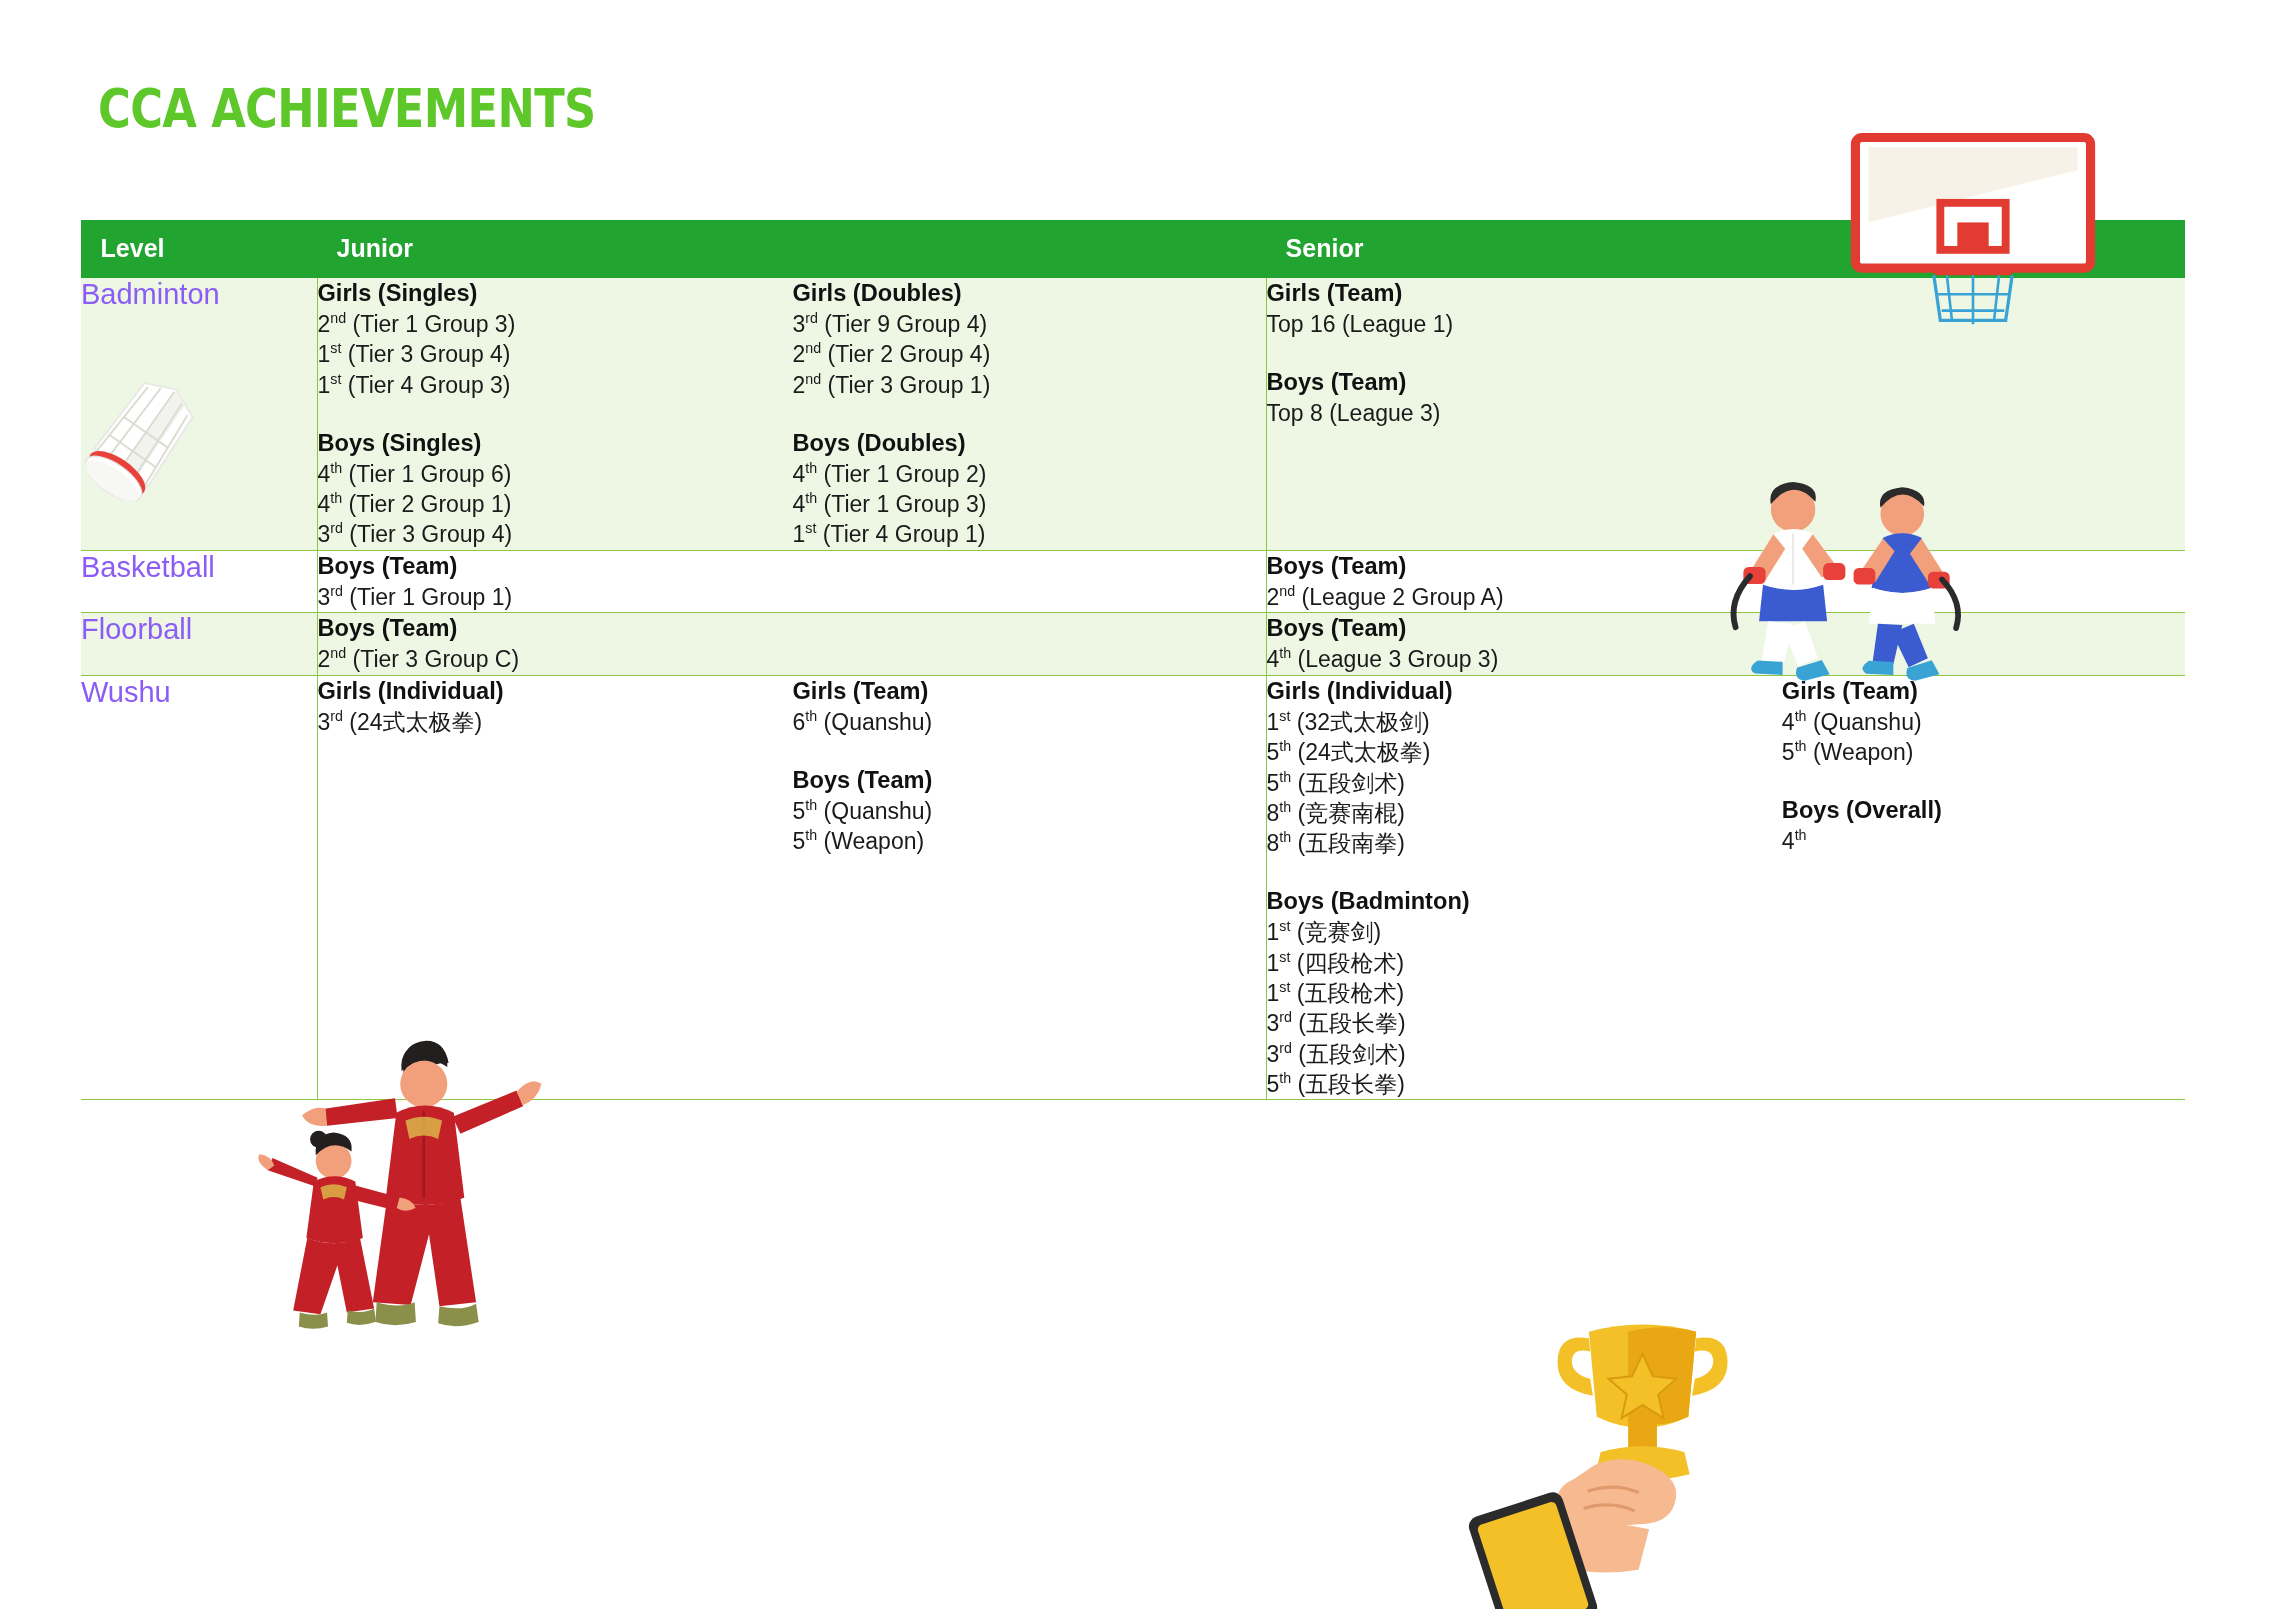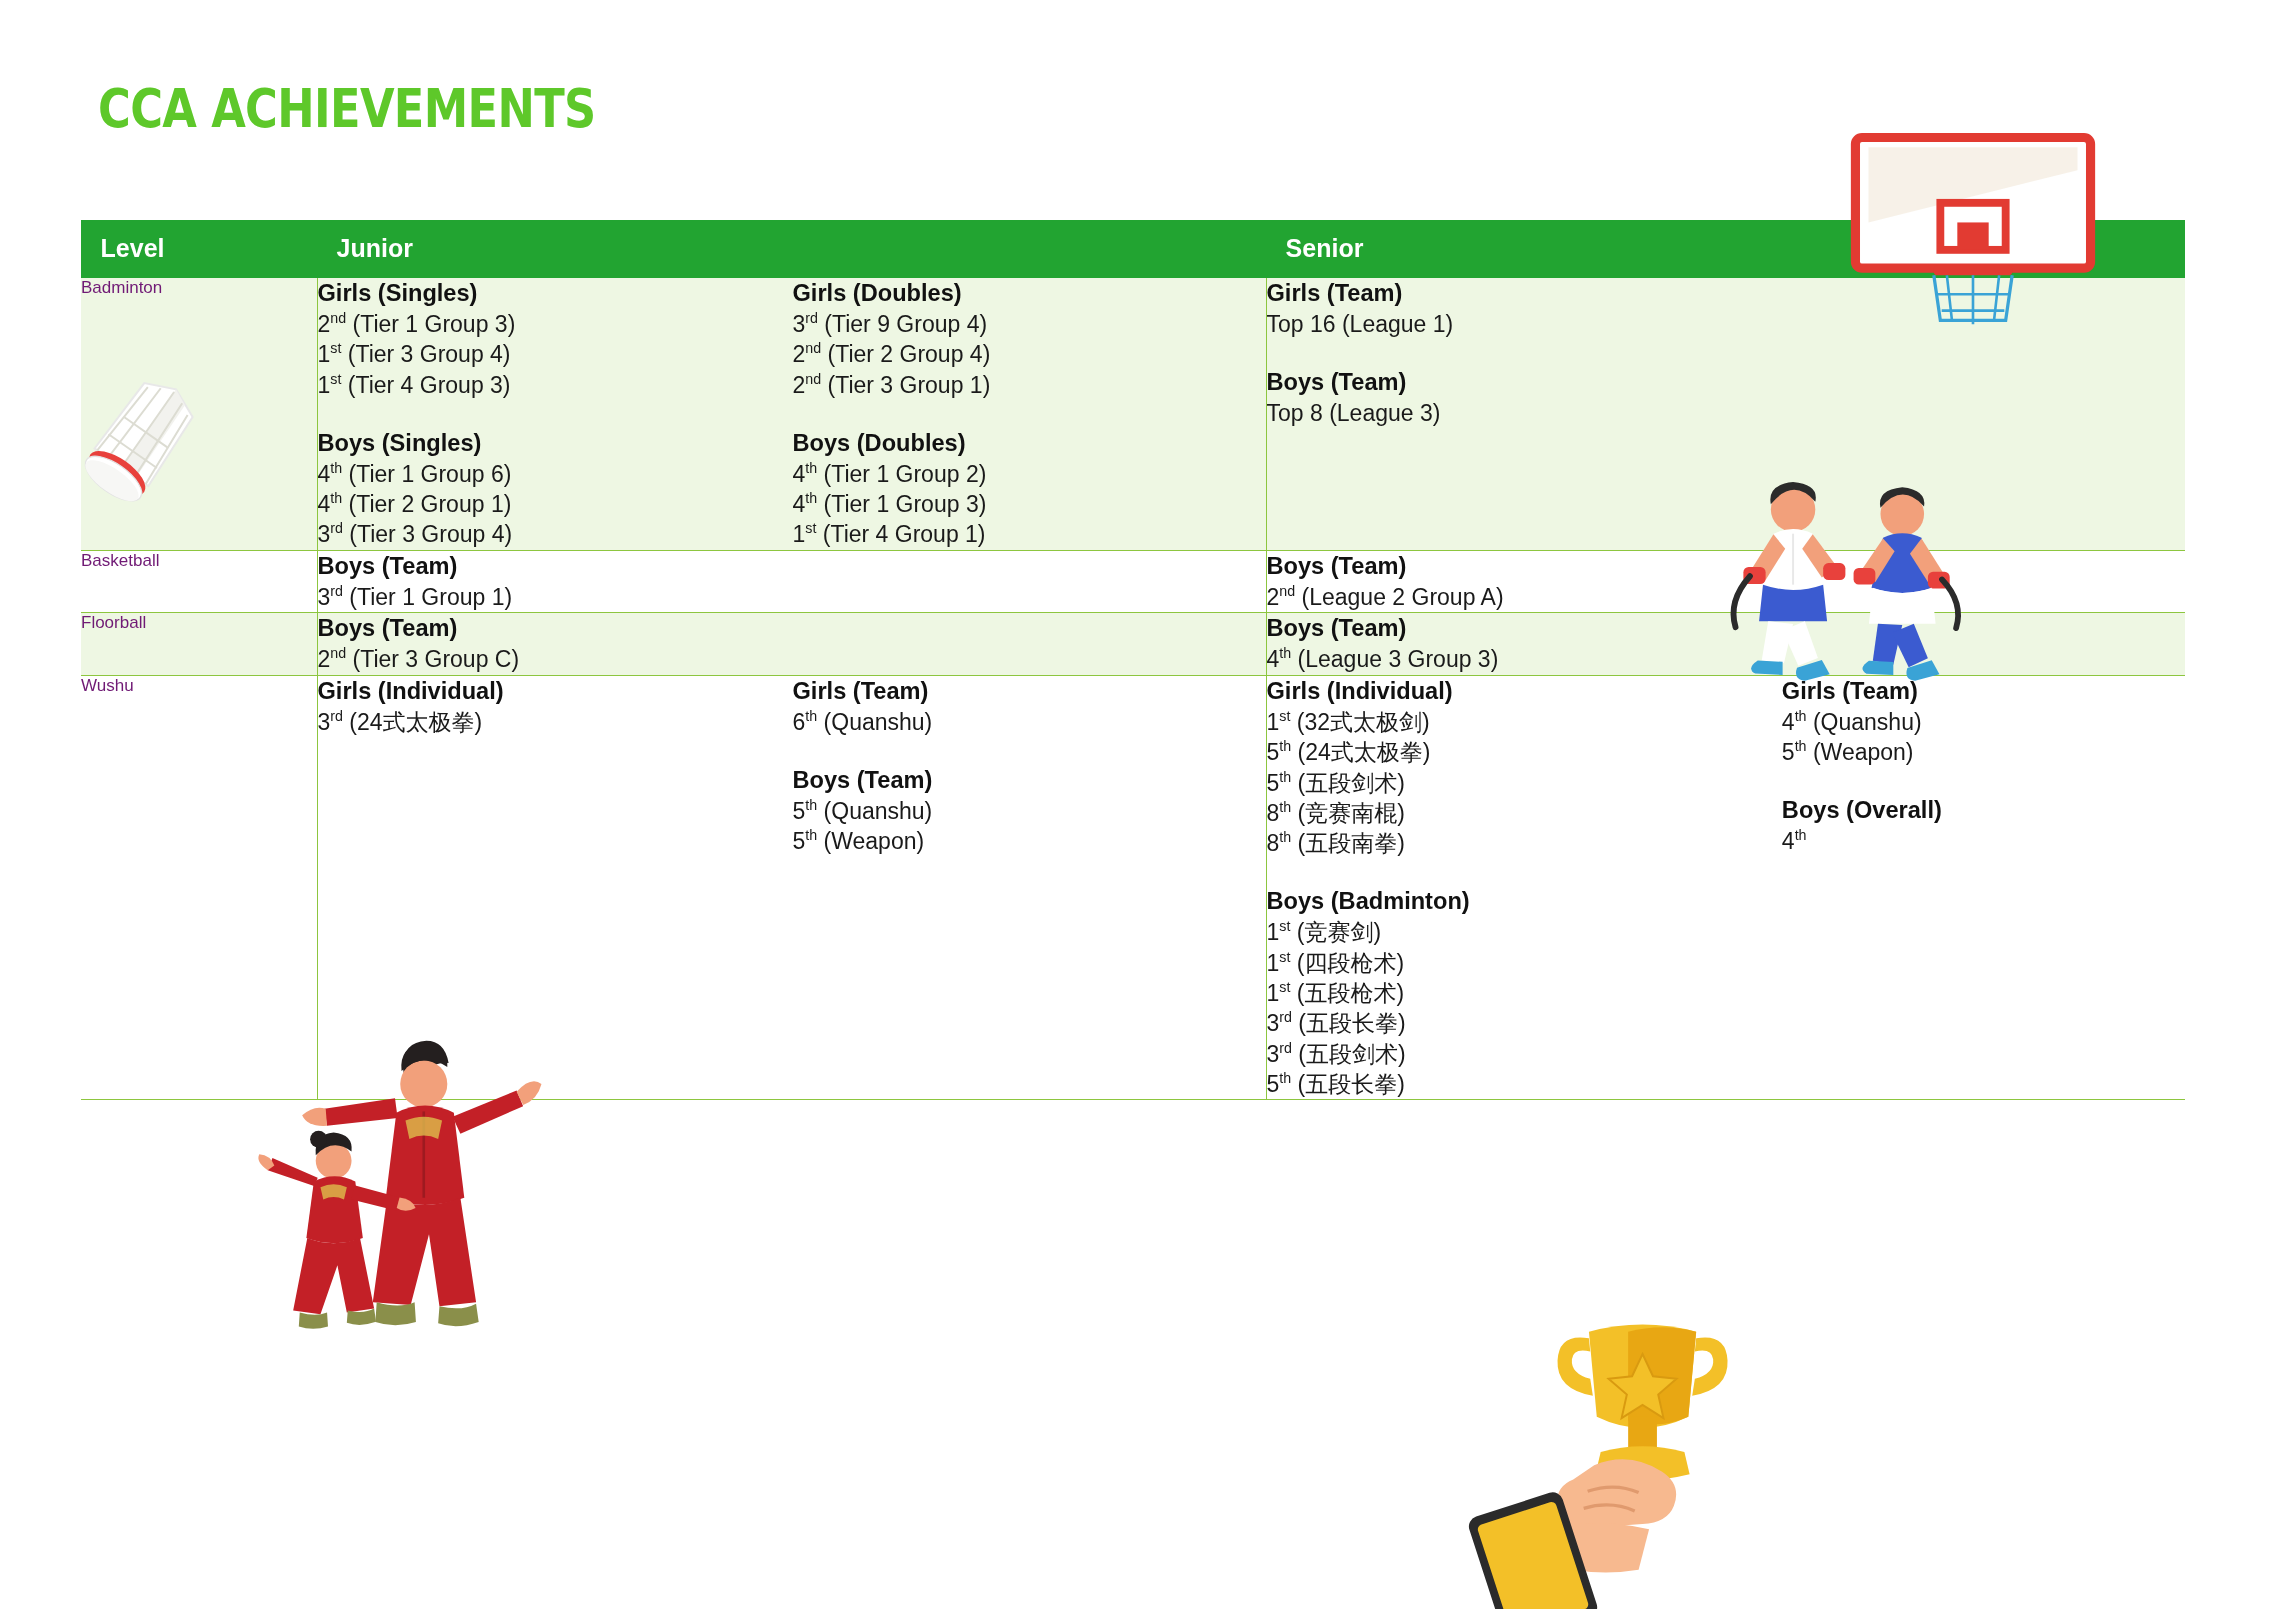--- a/index.html
+++ b/index.html
@@ -53,22 +53,22 @@
   table.cca td {
     vertical-align: top;
     border-bottom: 1.3px solid #8dc63f;
     padding: 0;
   }
   .col-level { width: 236px; }
   .col-junior { width: 949px; }
   .col-senior { width: 919px; }
 
   .level-cell {
-    font-size: 17px;
-    color: #701a75;
+    font-size: 29px;
+    color: #8b5cf6;
     padding: 18.3px 19.6px 26px 19.6px;
     border-right: 1.3px solid #8dc63f;
   }
   .junior-cell {
     padding: 18.3px 19.6px 26px 23.6px;
     border-right: 1.3px solid #8dc63f;
   }
   .senior-cell {
     padding: 18.3px 19.6px 26px 23.6px;
   }

